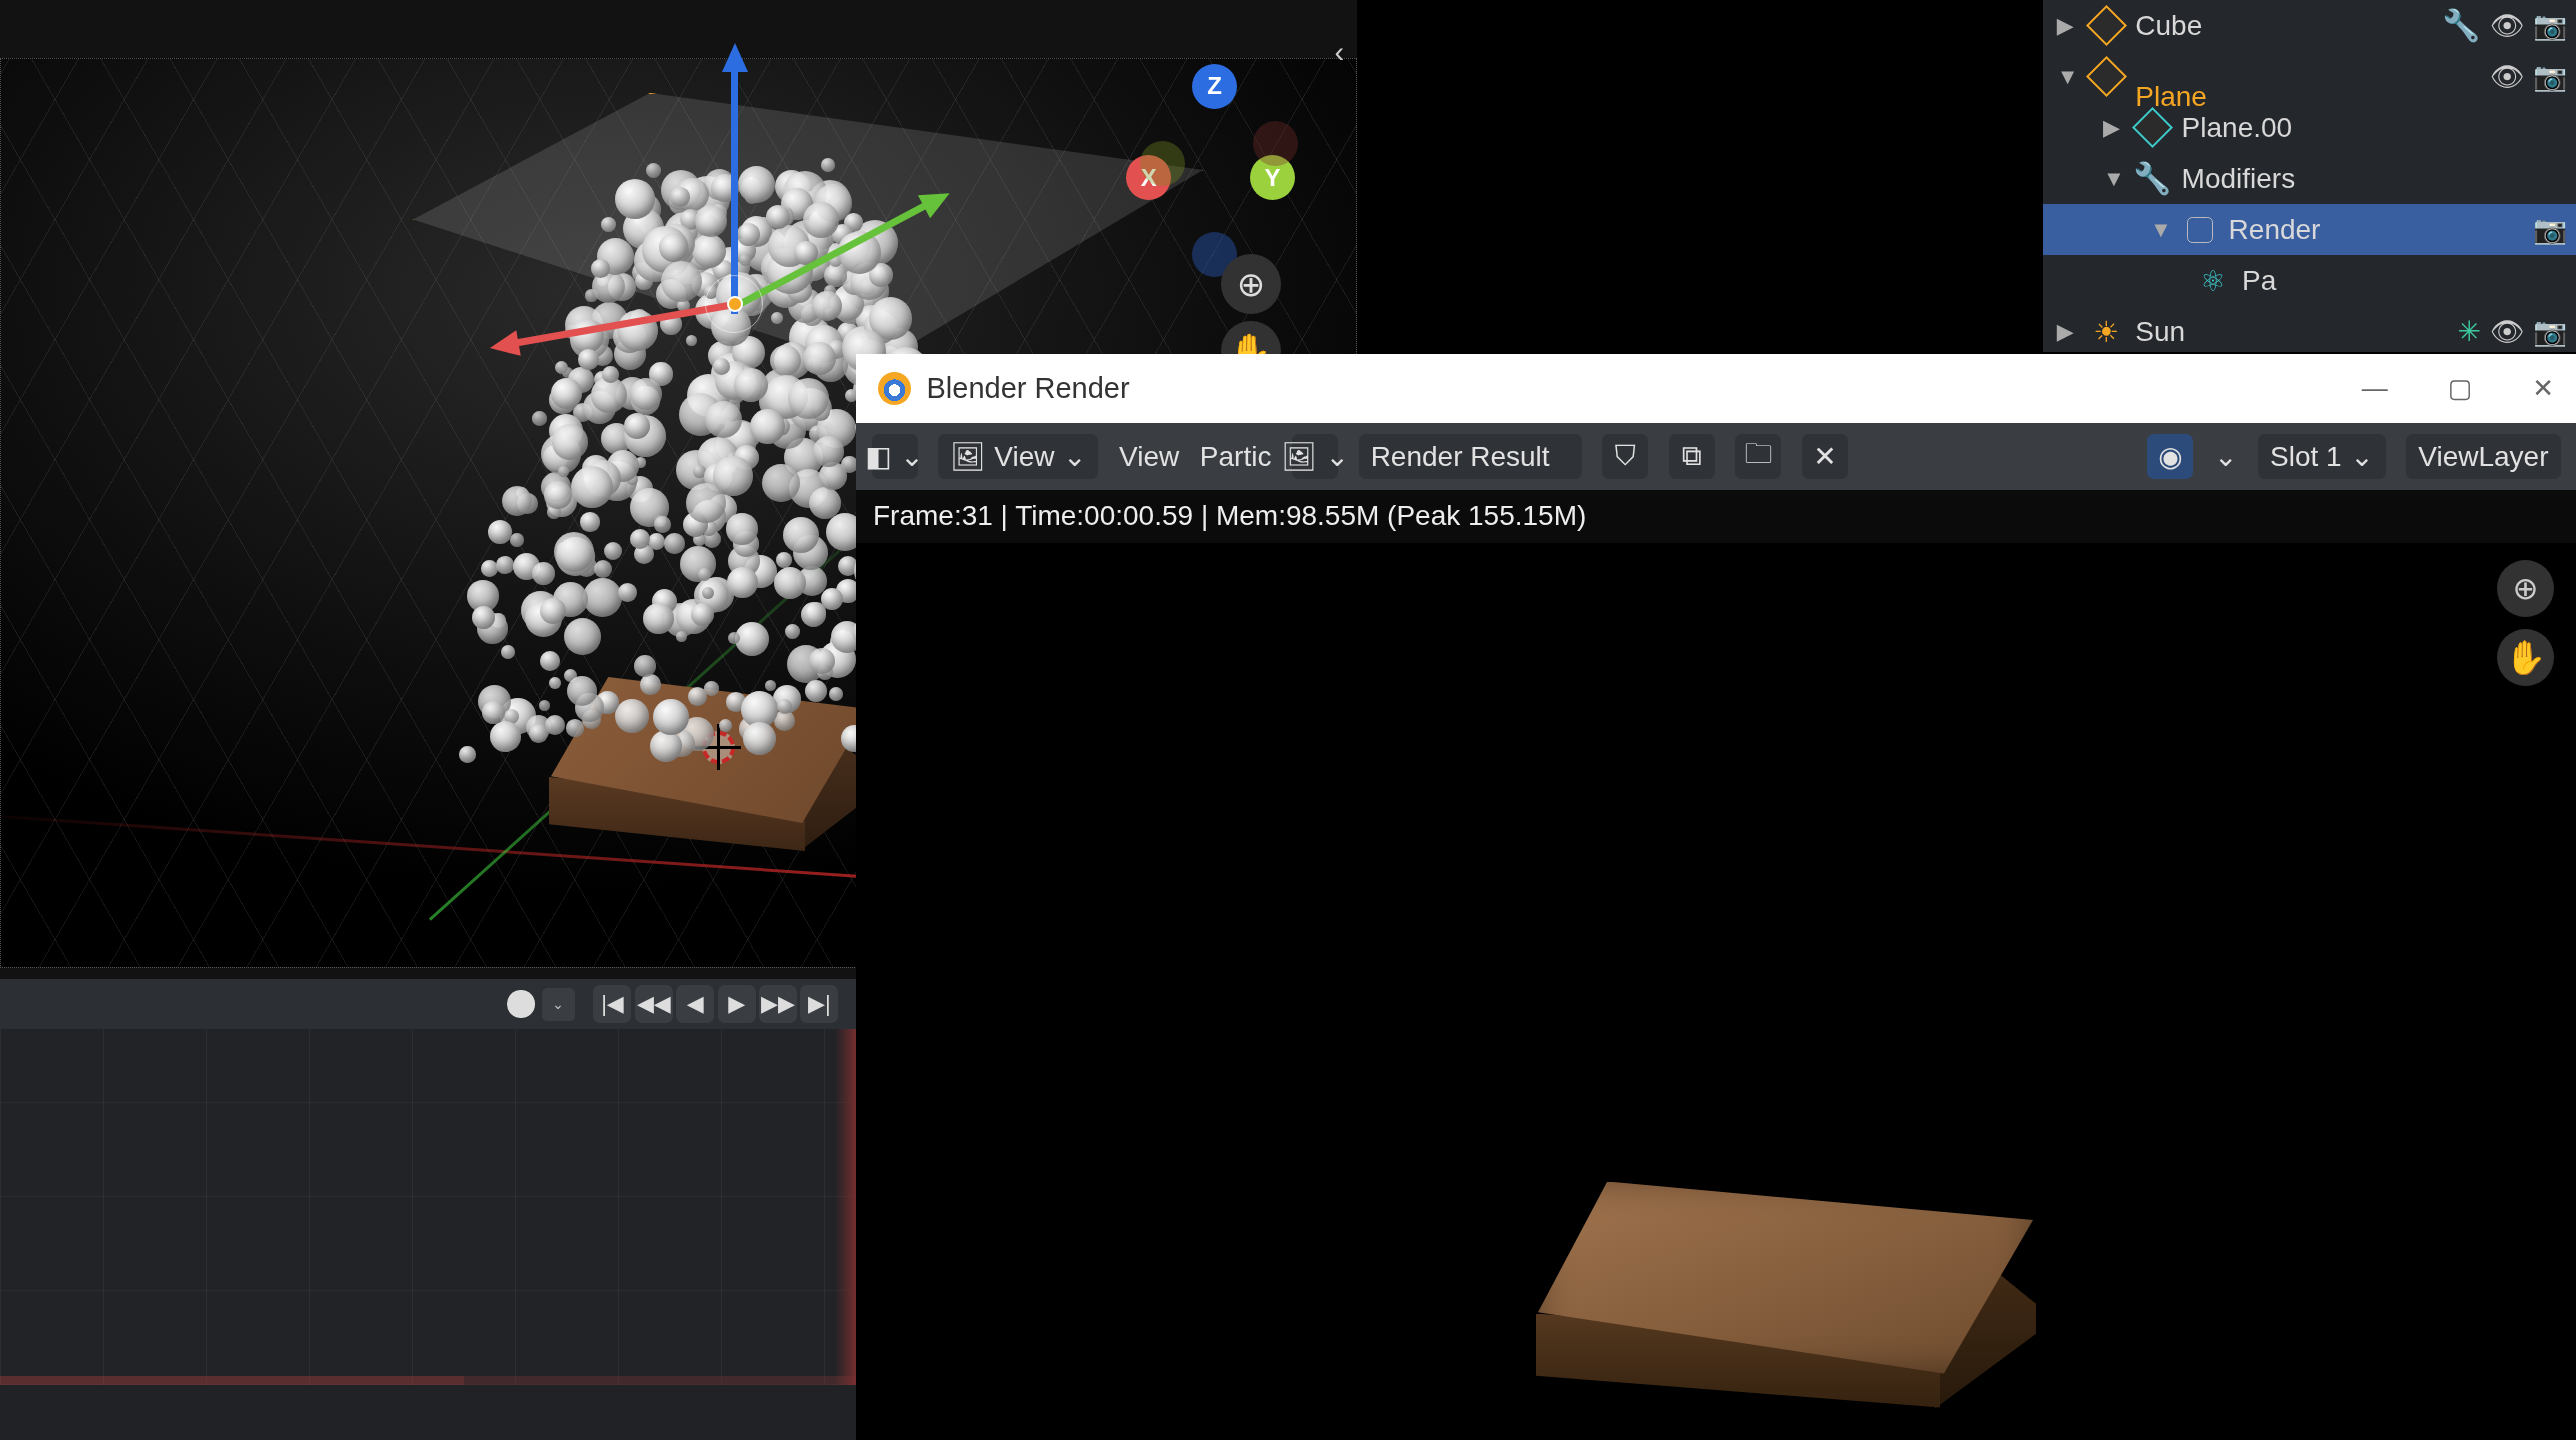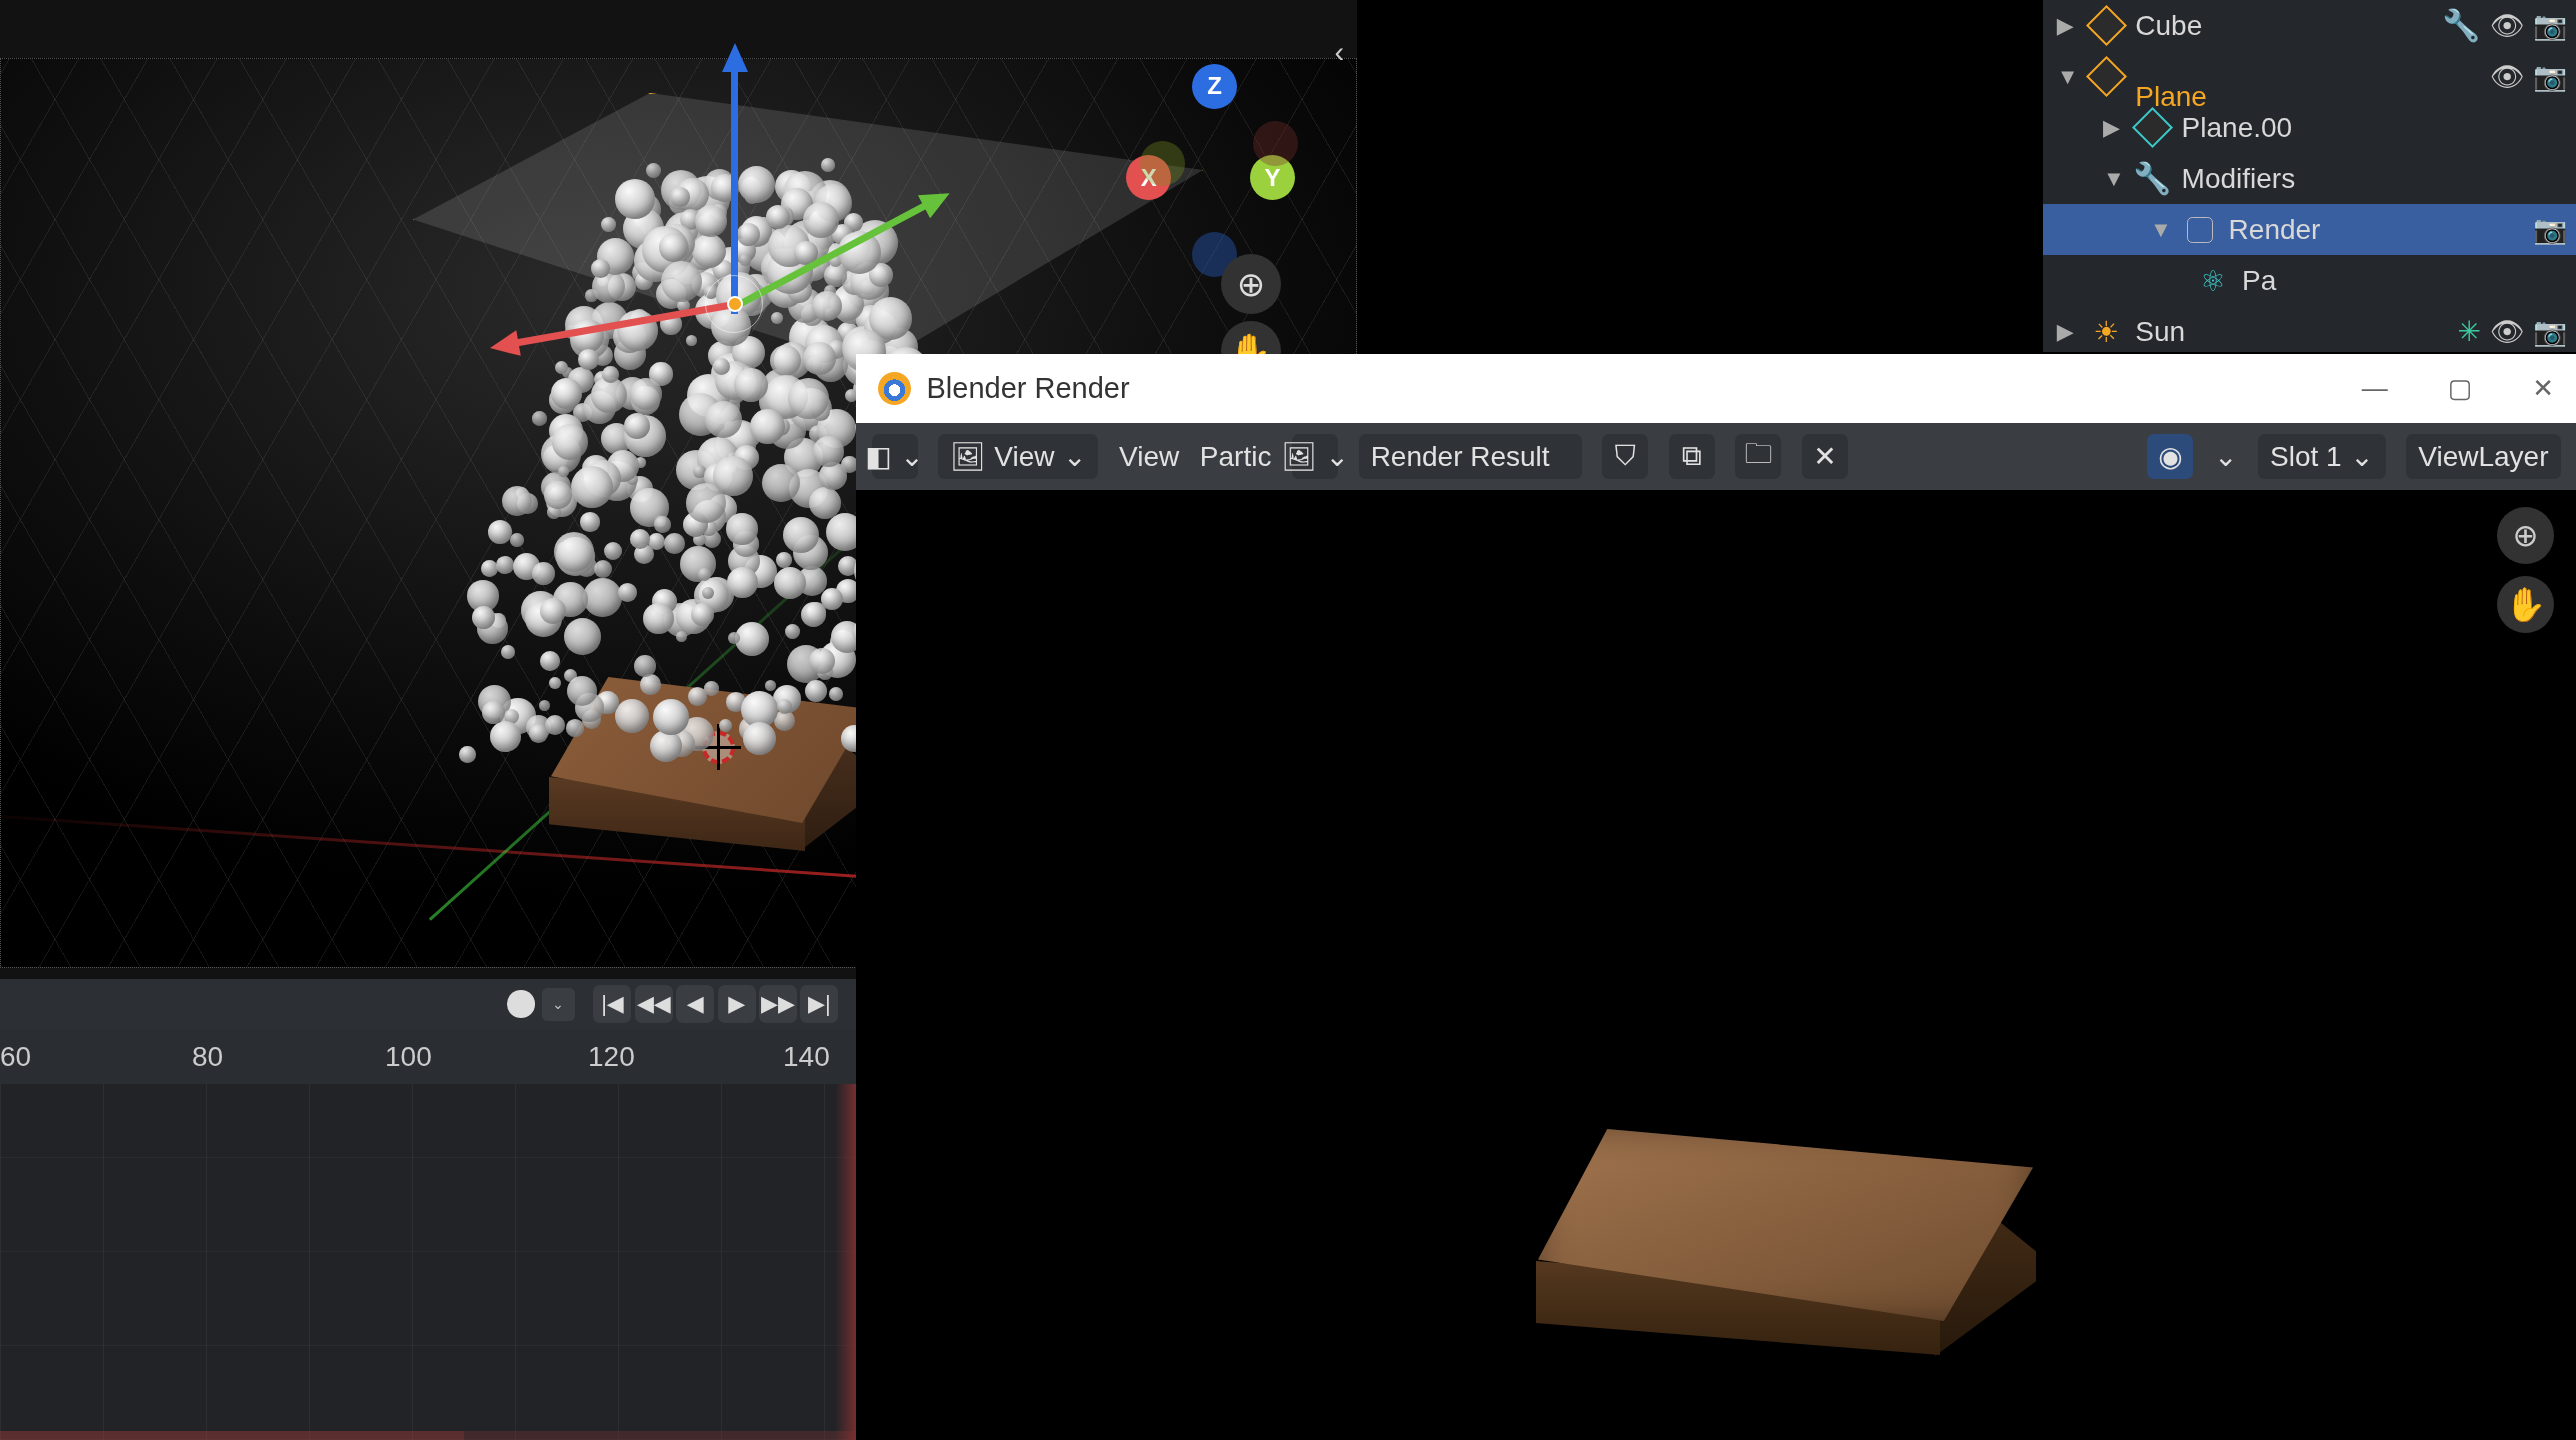--- a/index.html
+++ b/index.html
@@ -675,27 +675,20 @@
     <span class="key">⌄</span>
     <div class="play">
       <button>|◀</button>
       <button>◀◀</button>
       <button>◀</button>
       <button>▶</button>
       <button>▶▶</button>
       <button>▶|</button>
     </div>
   </div>
-  <div class="ruler">
-    <span class="tick" style="left:0px">60</span>
-    <span class="tick" style="left:192px">80</span>
-    <span class="tick" style="left:385px">100</span>
-    <span class="tick" style="left:588px">120</span>
-    <span class="tick" style="left:783px">140</span>
-  </div>
   <div class="tracks">
     <div class="startred"></div>
     <div class="endfade"></div>
   </div>
 </div>
 
 <div class="renderwin">
   <div class="titlebar">
     <div class="left">
       <span class="blender-logo"></span>
@@ -722,20 +715,21 @@
     <span class="tbtn small" style="background:#2d4b7a">◉</span>
     <span>⌄</span>
     <span class="tbtn">
         <span>Slot 1</span> 
         <span>⌄</span>
       </span>
     <span class="tbtn">
         <span>ViewLayer</span>
       </span>
   </div>
+  <div class="statusline">Frame:31 | Time:00:00.59 | Mem:98.55M (Peak 155.15M)</div>
   <div class="rcanvas">
     <div class="r-cube-side"></div>
     <div class="r-cube-front"></div>
     <div class="r-cube-top"></div>
     <div class="rnav">⊕</div>
     <div class="rhand">✋</div>
   </div>
 </div>
 
 

